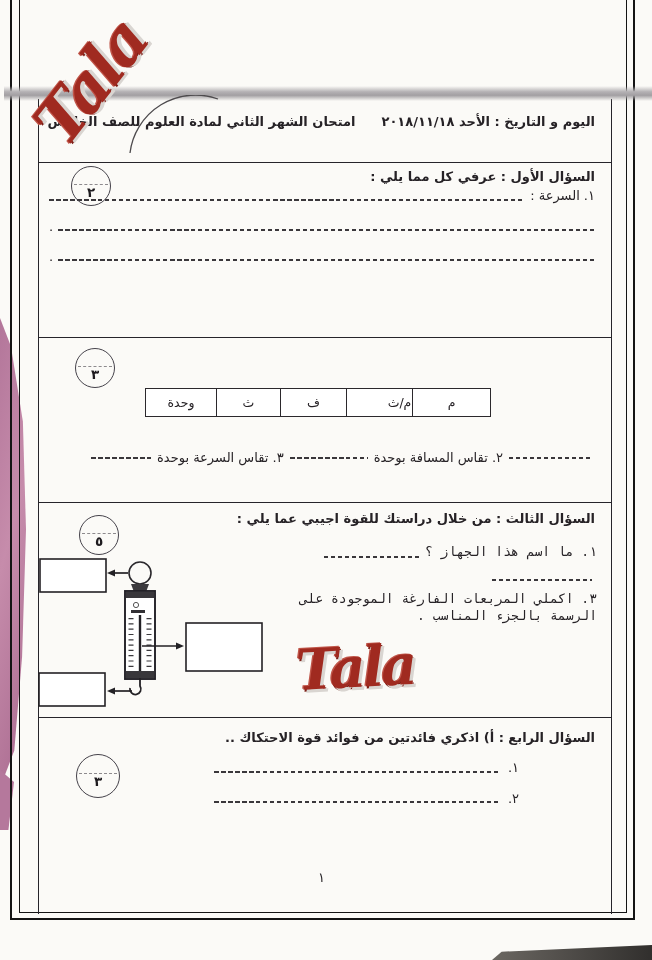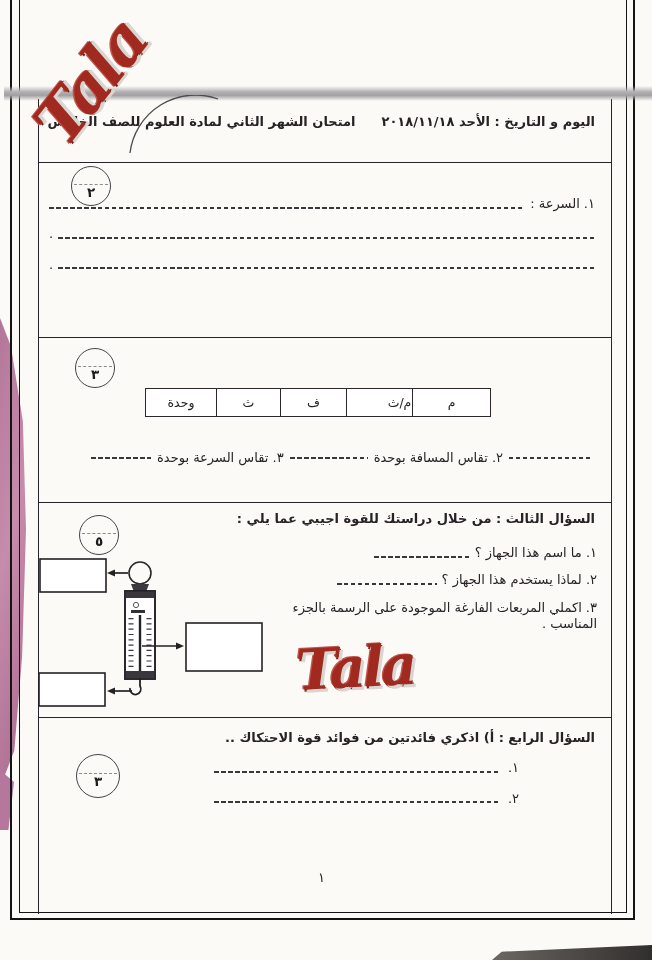--- a/index.html
+++ b/index.html
@@ -50,33 +50,33 @@
     background:repeating-linear-gradient(90deg,#3a373b 0 4.5px,rgba(0,0,0,0) 4.5px 7px);}
 
   .row{display:flex;direction:rtl;align-items:center;}
 
   
   .sec-q1{height:175px;padding:6px 16px 0 10px;}
   .sec-q2{height:165px;padding:6px 16px 0 10px;}
   .sec-q3{height:215px;padding:8px 16px 0 10px;}
   .sec-q4{height:196px;padding:12px 16px 0 10px;}
 
-  .q1-item{margin-top:27px;}
+  .q1-item{margin-top:3px;}
   .q1-cont{margin-top:14px;}
 
   
   .units{position:absolute;right:120px;top:50px;display:flex;direction:rtl;
     border:1.7px solid #2b282c;box-sizing:border-box;background:#fff;}
   .ucell{height:27px;box-sizing:border-box;border-left:1.4px solid #2b282c;
     display:flex;align-items:center;justify-content:center;font-size:12.5px;}
   .ucell:last-child{border-left:none;}
   .q2-items{position:absolute;right:14px;top:112px;width:545px;}
 
   .q3-items{position:absolute;right:14px;top:42px;width:350px;}
-  .q3-items .row{margin-bottom:11px;}
+  .q3-items .row{margin-bottom:11px;font-family:Liberation Mono, monospace;}
 
   .q4-item{margin-top:14px;padding-right:76px;}
   .q4-b{margin-top:20px;padding-right:50px;}
 
   .pagenum{position:absolute;left:318px;top:870px;font-size:13px;color:#2a272b;z-index:3;}
 
   
   .tala{position:absolute;z-index:9;font-family:"DejaVu Serif",serif;font-style:italic;font-weight:bold;
     color:#a02a20;letter-spacing:-3px;
     text-shadow:3px 3px 0 #d9d5d1,1px 2px 0 #7c1e16,-1px -1px 0 #c0564a;}
@@ -113,20 +113,21 @@
         <span><span>اليوم و التاريخ : الأحد</span> <span>٢٠١٨/١١/١٨</span></span>
         <span>امتحان الشهر الثاني لمادة العلوم للصف الخامس</span>
       </div>
     </div>
 
     <div class="section sec-q1">
       <div class="marks" style="right:500px;left:auto;top:3px;left:32px;right:auto;">
         <span class="mline"></span>
         <span class="mval">٢</span>
       </div>
+      <div class="ar bold">السؤال الأول : عرفي كل مما يلي :</div>
       <div class="row q1-item ar">
         <span>١. السرعة :</span>
         <span class="dash" style="flex:1;margin-right:6px;"></span>
       </div>
       <div class="row q1-cont ar">
         <span class="dash" style="flex:1;margin-left:5px;"></span>
         <span>.</span>
       </div>
       <div class="row q1-cont ar">
         <span class="dash" style="flex:1;margin-left:5px;"></span>
@@ -160,21 +161,20 @@
         <span class="mline"></span>
         <span class="mval">٥</span>
       </div>
       <div class="ar bold">السؤال الثالث : من خلال دراستك للقوة اجيبي عما يلي :</div>
       <div class="q3-items">
         <div class="row ar">
           <span>١. ما اسم هذا الجهاز ؟</span>
           <span class="dash" style="width:96px;margin-right:5px;"></span>
         </div>
         <div class="row ar">
-          <span>٢. لماذا يستخدم هذا الجهاز ؟</span>
           <span class="dash" style="width:100px;margin-right:5px;"></span>
         </div>
         <div class="row ar">
           <span>٣. اكملي المربعات الفارغة الموجودة على الرسمة بالجزء المناسب .</span>
         </div>
       </div>
     </div>
 
     <div class="section sec-q4 last">
       <div class="marks" style="left:37px;top:36px;width:44px;height:44px;">

